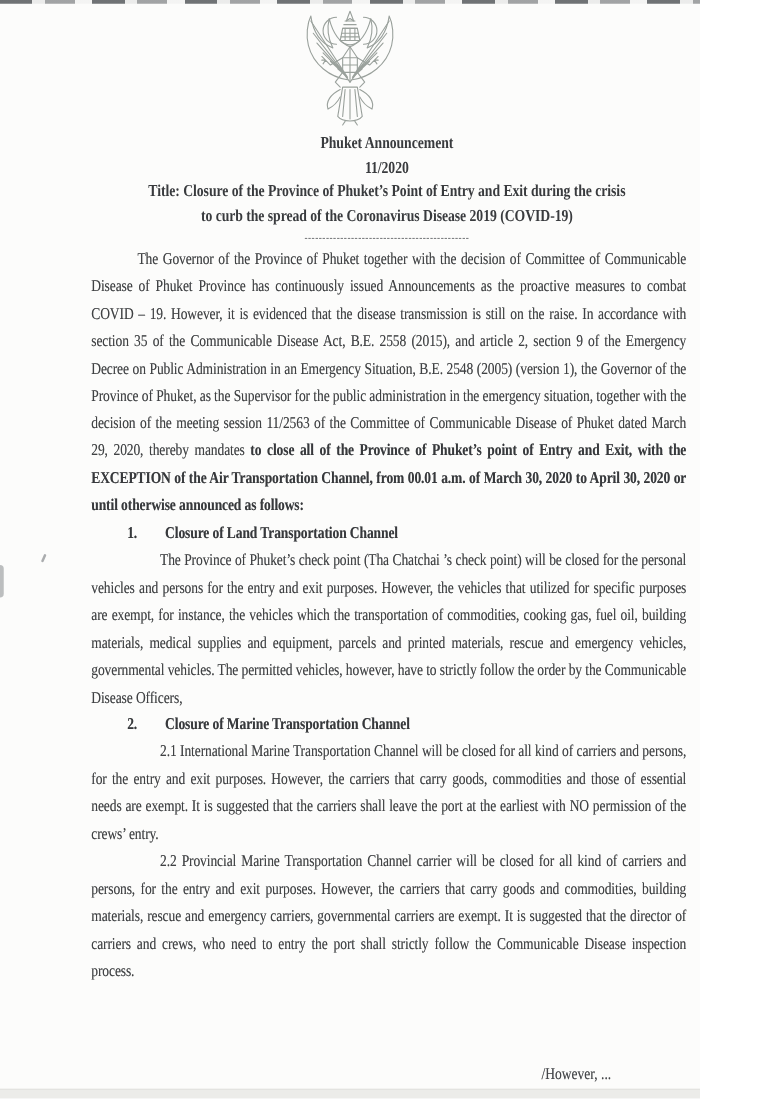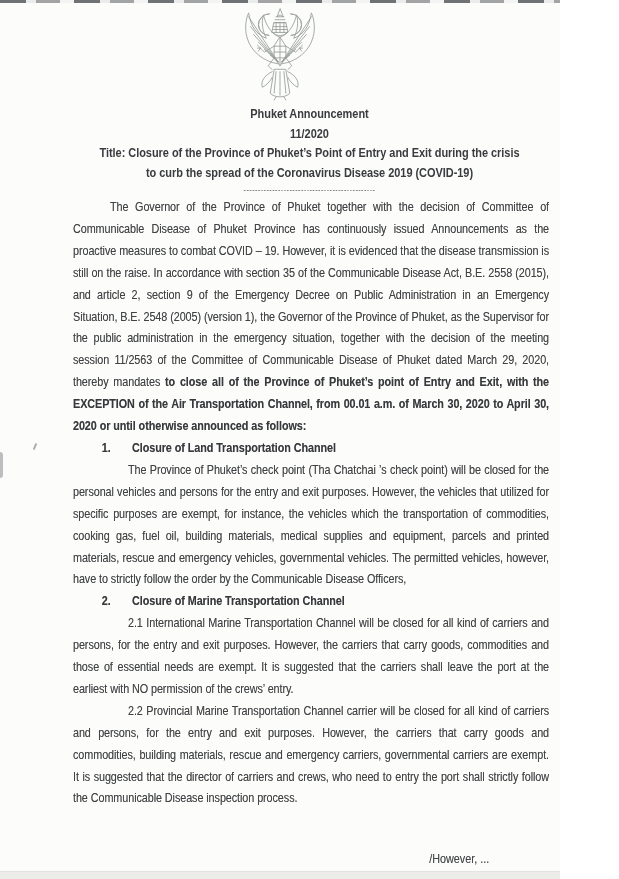--- a/index.html
+++ b/index.html
@@ -2,21 +2,21 @@
 <html><head>
 <meta charset="utf-8">
 <style>
   html, body { margin: 0; padding: 0; }
   .page {
     position: relative;
     width: 560px;
     height: 879px;
     background: #fcfcfb;
     overflow: hidden;
-    font-family: Liberation Sans, sans-serif;
+    font-family: Liberation Serif, serif;
     color: #3d3f42;
   }
 
   
   .scan-top-edge {
     position: absolute; top: 0; left: 0; right: 0; height: 3px;
     background: repeating-linear-gradient(90deg,
       rgba(58,62,66,0.85) 0 26px,
       rgba(58,62,66,0.10) 26px 36px,
       rgba(58,62,66,0.55) 36px 60px,

